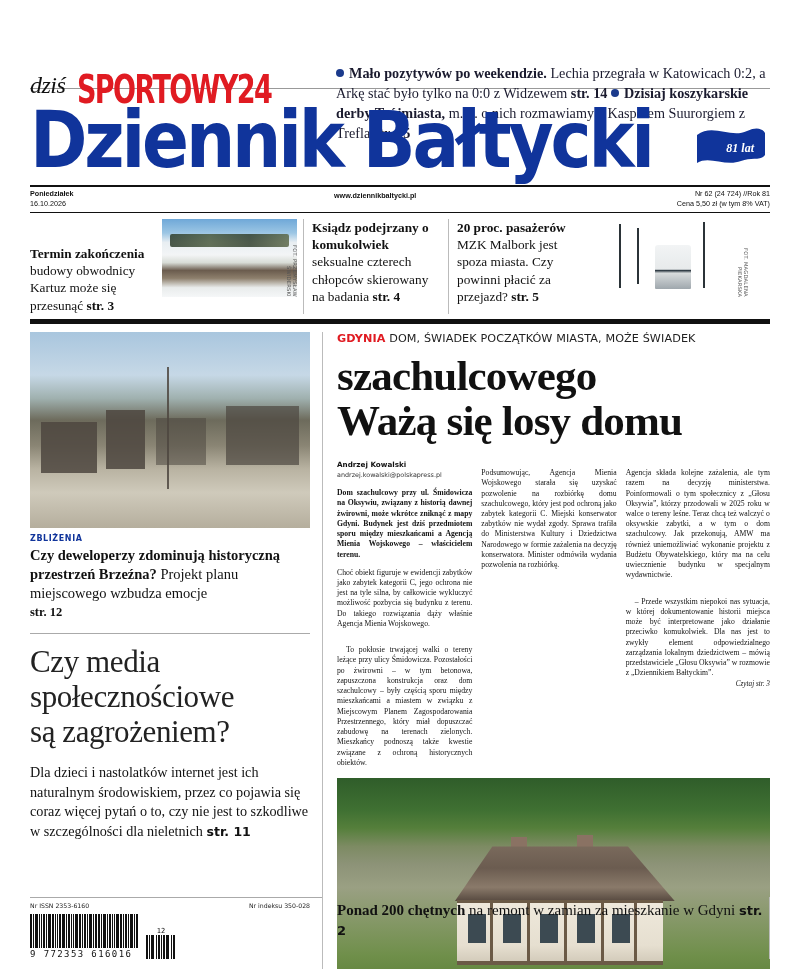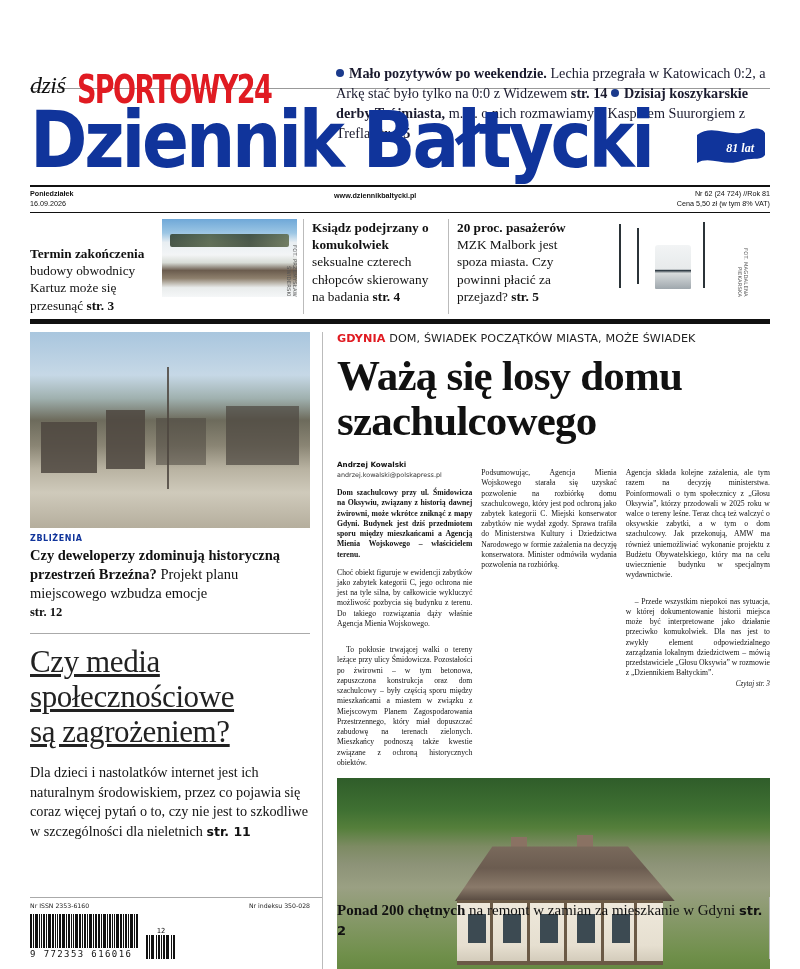--- a/index.html
+++ b/index.html
@@ -129,21 +129,21 @@
     font-family: "DejaVu Sans", sans-serif; font-weight: bold;
     font-size: 8px; color: #10349b; letter-spacing: .6px; margin-top: 6px;
   }
   .zb-text { font-size: 14.5px; line-height: 1.30; margin-top: 3px; }
   .zb-text b { font-weight: bold; }
   .zb-text .pg { font-family: Liberation Serif, serif; font-weight: bold; font-size: 12.5px; }
   .hr-gray { border-top: 1px solid #aaa; margin: 12px 0 10px 0; }
 
   .media-head {
     font-family: "Liberation Serif", serif; font-size: 31px; line-height: 1.13;
-    color: #222; letter-spacing: -0.4px; text-decoration: underline;
+    color: #222; letter-spacing: -0.4px;
   }
   .media-lead { font-size: 14.2px; line-height: 1.38; margin-top: 14px; }
   .media-lead .pg { font-family: "DejaVu Sans", sans-serif; font-weight: bold; font-size: 12.5px; }
 
   
   .kicker { font-family: "DejaVu Sans", sans-serif; font-size: 11.2px; letter-spacing: .1px; color: #222; }
   .kicker .city { color: #e01b22; font-weight: bold; }
   .bighead {
     font-family: "Liberation Serif", serif; font-weight: bold;
     font-size: 43px; line-height: 1.06; letter-spacing: -0.8px;
@@ -226,21 +226,21 @@
     <svg class="flag" viewBox="0 0 72 42">
       <path d="M2 10 C 18 -2, 36 14, 52 6 C 62 1, 68 4, 70 8 L 70 30 C 66 36, 56 32, 46 36 C 30 42, 14 30, 2 38 Z" fill="#10349b"></path>
     </svg>
     <div class="flag-years">81 lat</div>
   </div>
 
   <div class="inforule-top"></div>
   <div class="infobar">
     <div class="left">
       <div>Poniedziałek</div>
-      <div class="date">16.09.2026</div>
+      <div class="date">16.10.2026</div>
     </div>
     <div class="mid">www.dziennikbaltycki.pl</div>
     <div class="right">
       <div>Nr 62 (24 724) //Rok 81</div>
       <div>Cena 5,50 zł (w tym 8% VAT)</div>
     </div>
   </div>
   <div class="inforule-bot"></div>
 
   <div class="teasers">
@@ -303,22 +303,22 @@
         <span>Dla dzieci i nastolatków internet jest ich naturalnym środowiskiem, przez co pojawia się coraz więcej pytań o to, czy nie jest to szkodliwe w szczególności dla nieletnich </span><span class="pg">str. 11</span>
       </div>
     </div>
 
     <div class="rightcol">
       <div class="kicker">
         <span class="city">GDYNIA</span>
         <span>DOM, ŚWIADEK POCZĄTKÓW MIASTA, MOŻE ŚWIADEK</span>
       </div>
       <div class="bighead">
+        <div>szachulcowego</div>
         <div>Ważą się losy domu</div>
-        <div>szachulcowego</div>
       </div>
 
       <div class="cols3">
         <div class="bcol">
           <div class="byline-name">Andrzej Kowalski</div>
           <div class="byline-mail">andrzej.kowalski@polskapress.pl</div>
           <div class="lead-b">Dom szachulcowy przy ul. Śmidowicza na Oksywiu, związany z historią dawnej żwirowni, może wkrótce zniknąć z mapy Gdyni. Budynek jest dziś przedmiotem sporu między mieszkańcami a Agencją Mienia Wojskowego – właścicielem terenu.</div>
           <div class="bp first">Choć obiekt figuruje w ewidencji zabytków jako zabytek kategorii C, jego ochrona nie jest na tyle silna, by całkowicie wykluczyć możliwość pozbycia się budynku z terenu. Do takiego rozwiązania dąży właśnie Agencja Mienia Wojskowego.</div>
           <div class="bp">To pokłosie trwającej walki o tereny leżące przy ulicy Śmidowicza. Pozostałości po żwirowni – w tym betonowa, zapuszczona konstrukcja oraz dom szachulcowy – były częścią sporu między mieszkańcami a miastem w związku z Miejscowym Planem Zagospodarowania Przestrzennego, który miał dopuszczać zabudowę na terenach zielonych. Mieszkańcy podnoszą także kwestie związane z ochroną historycznych obiektów.</div>
         </div>

